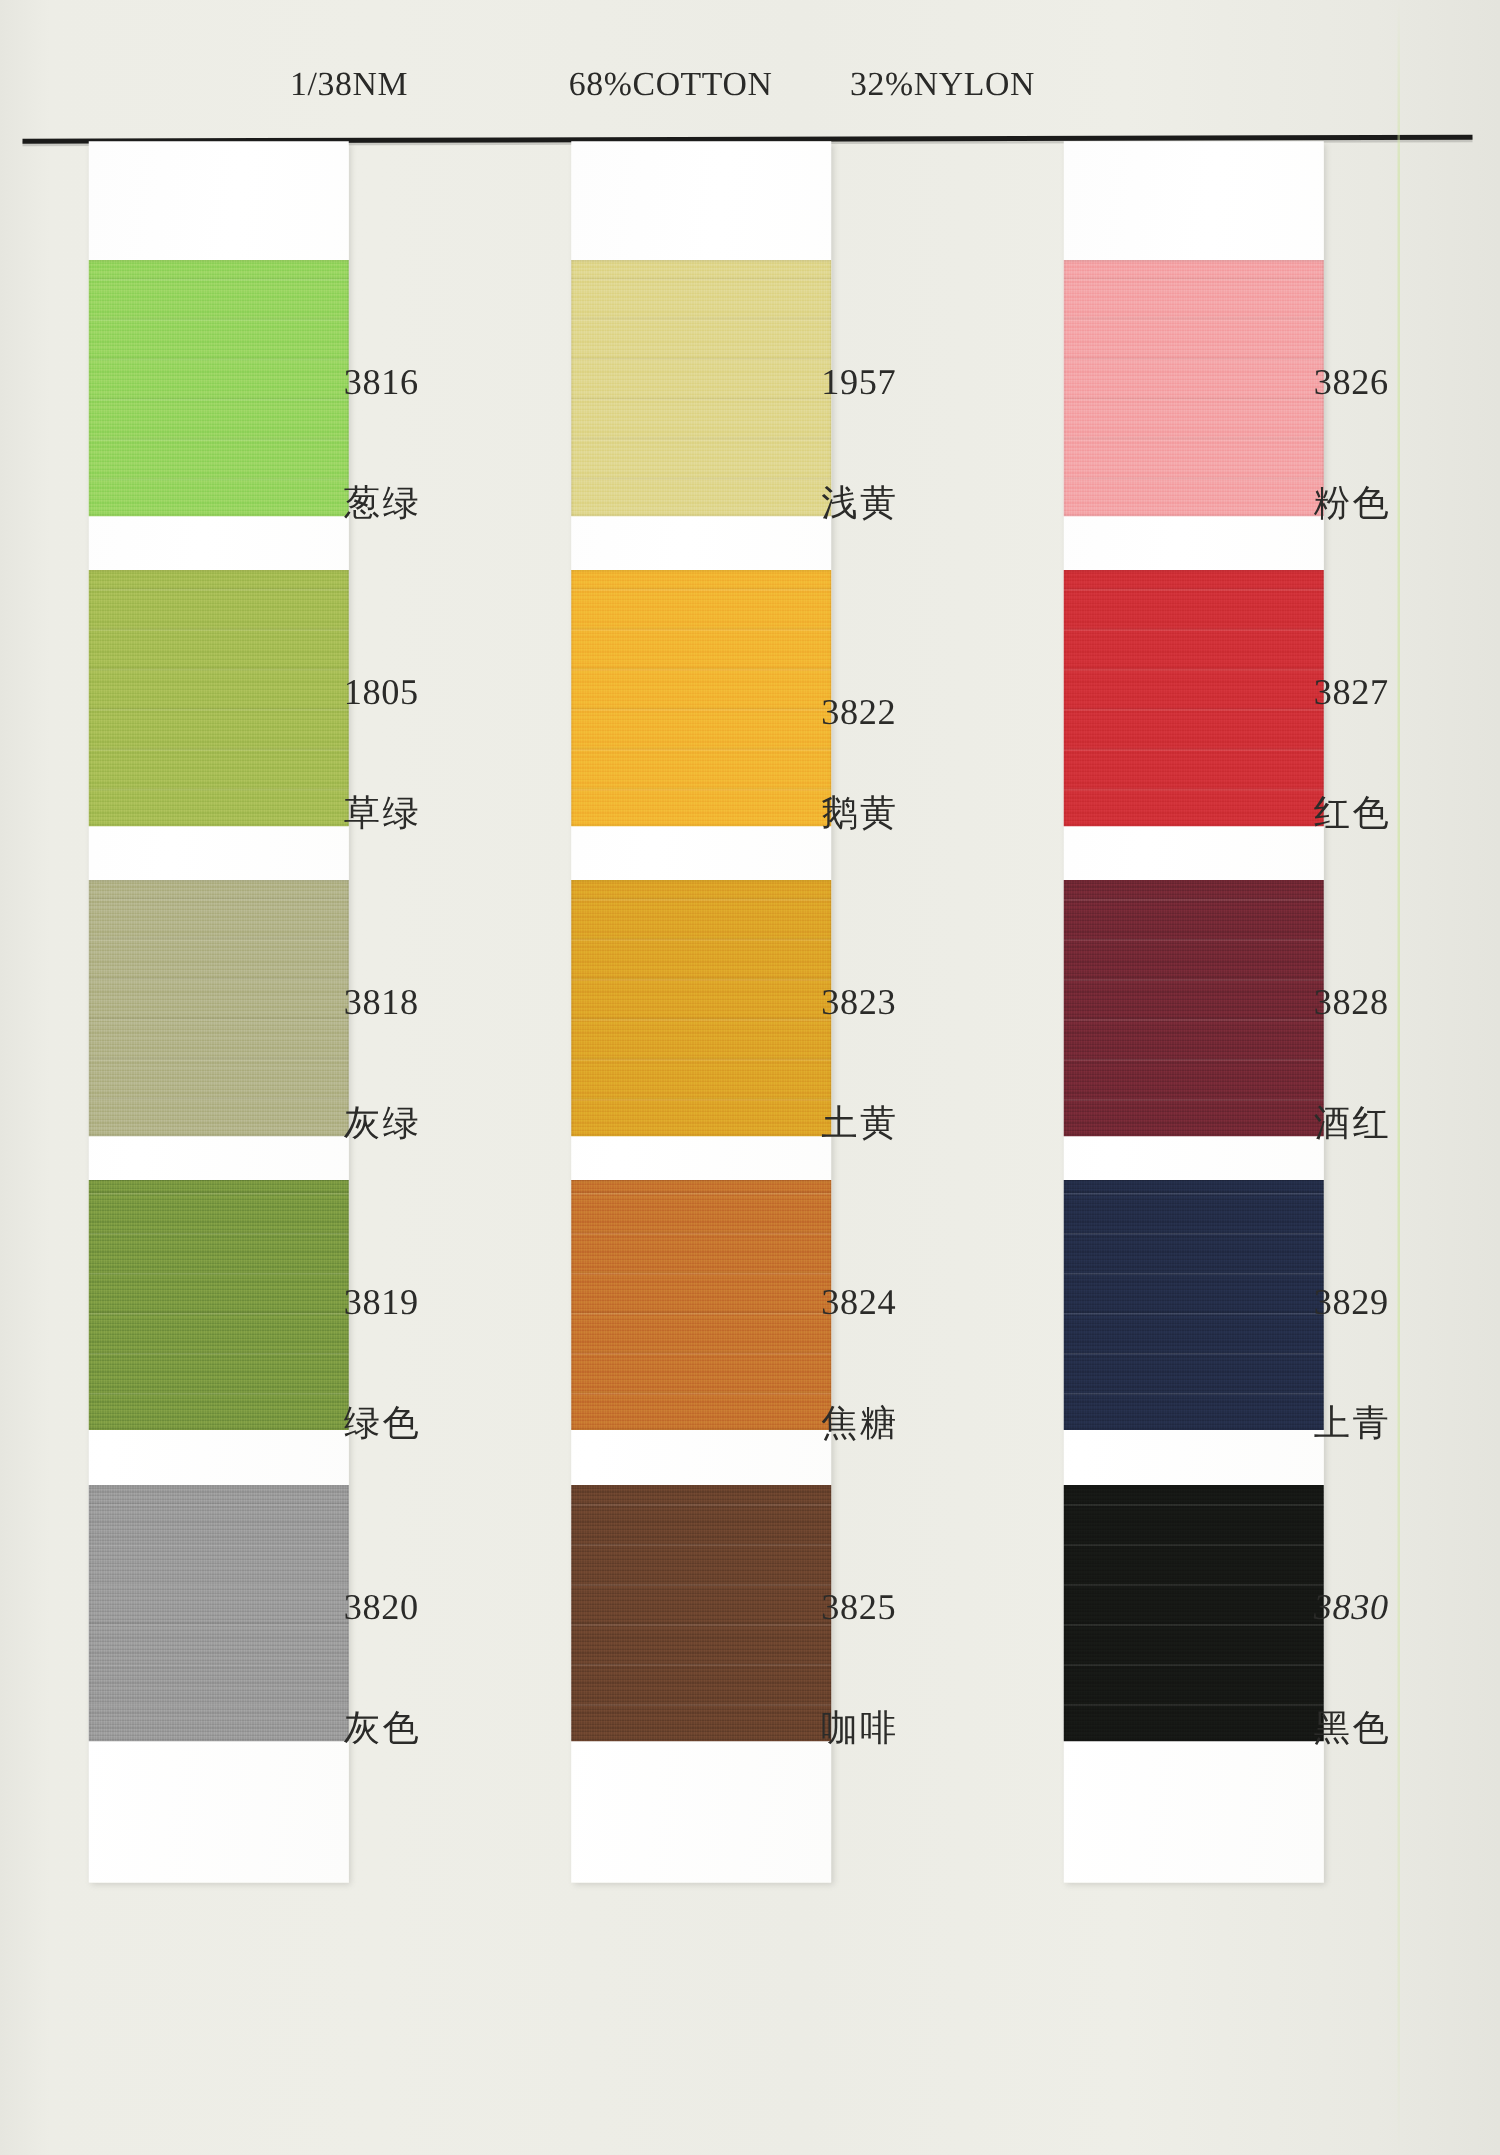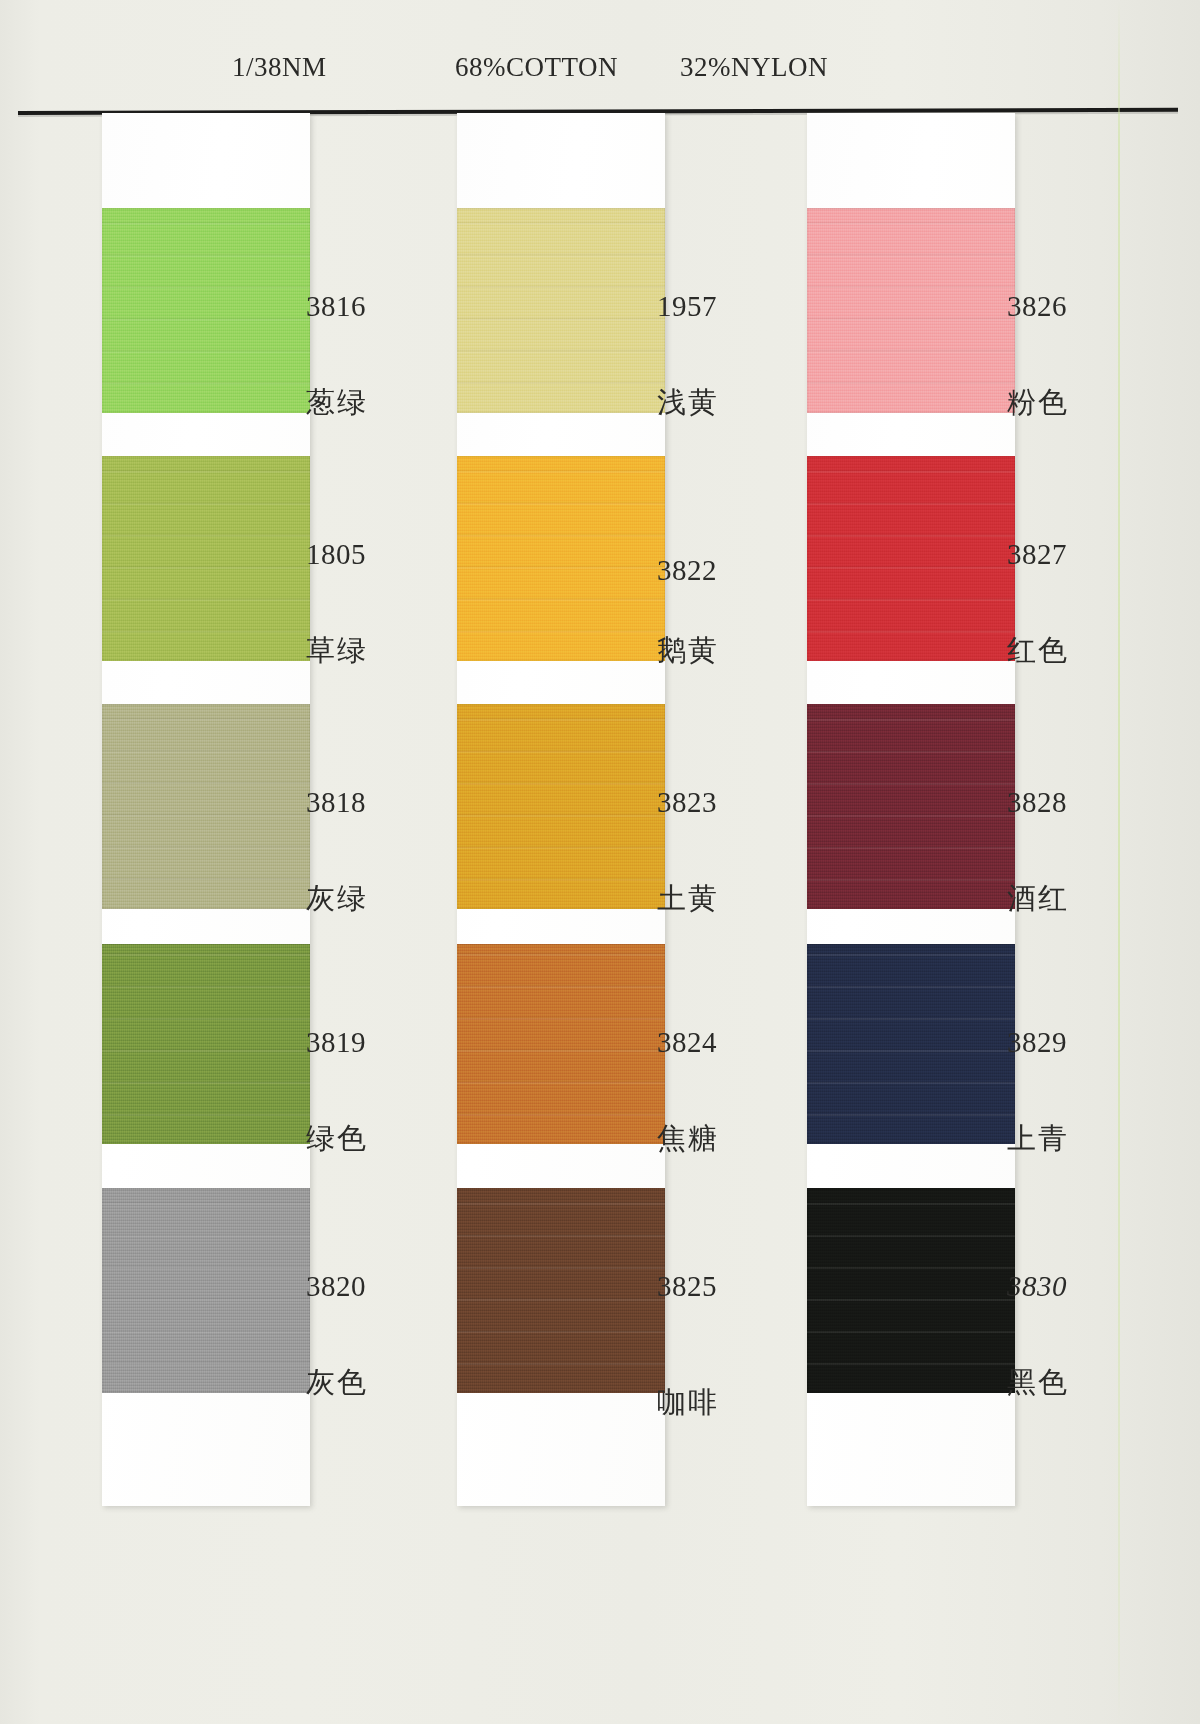--- a/index.html
+++ b/index.html
@@ -70,23 +70,23 @@
     box-shadow: 0 2px 0 0 rgba(120,120,115,0.30);
   }
 
   
   .column {
     position: absolute;
     top: 113px;
     width: 208px;
     height: 1400px;
   }
-  #col-0 { left: 71px; margin-left: 31px; }
+  #col-0 { left: 71px; }
   #col-1 { left: 457px; }
-  #col-2 { left: 807px; }
+  #col-2 { left: 851px; }
 
   .card {
     position: absolute;
     left: 0;
     top: 0;
     width: 208px;
     height: 1393px;
     background: linear-gradient(96deg, #fdfdfd 0%, #ffffff 35%, #fcfcfb 100%);
     box-shadow: 2px 2px 5px rgba(90,90,85,0.22);
   }
@@ -227,21 +227,21 @@
     <div class="label-group" style="left: 200px; top: 591px;">
       <span class="code" style="top: 82px;">3823</span>
       <span class="cname" style="top: 175px;">土黄</span>
     </div>
     <div class="label-group" style="left: 200px; top: 831px;">
       <span class="code" style="top: 82px;">3824</span>
       <span class="cname" style="top: 175px;">焦糖</span>
     </div>
     <div class="label-group" style="left: 200px; top: 1075px;">
       <span class="code" style="top: 82px;">3825</span>
-      <span class="cname" style="top: 175px; margin-top: 20px;">咖啡</span>
+      <span class="cname" style="top: 175px;">咖啡</span>
     </div>
   </div>
 <div class="column" id="col-2">
   <div class="card"></div>
   <div class="swatches">
       <div class="swatch" style="top: 95px; height: 205px; background: rgb(244, 163, 166);"></div>
       <div class="swatch" style="top: 343px; height: 205px; background: rgb(207, 47, 54);"></div>
       <div class="swatch" style="top: 591px; height: 205px; background: rgb(111, 39, 51);"></div>
       <div class="swatch" style="top: 831px; height: 200px; background: rgb(35, 44, 70);"></div>
       <div class="swatch" style="top: 1075px; height: 205px; background: rgb(21, 23, 20);"></div>

